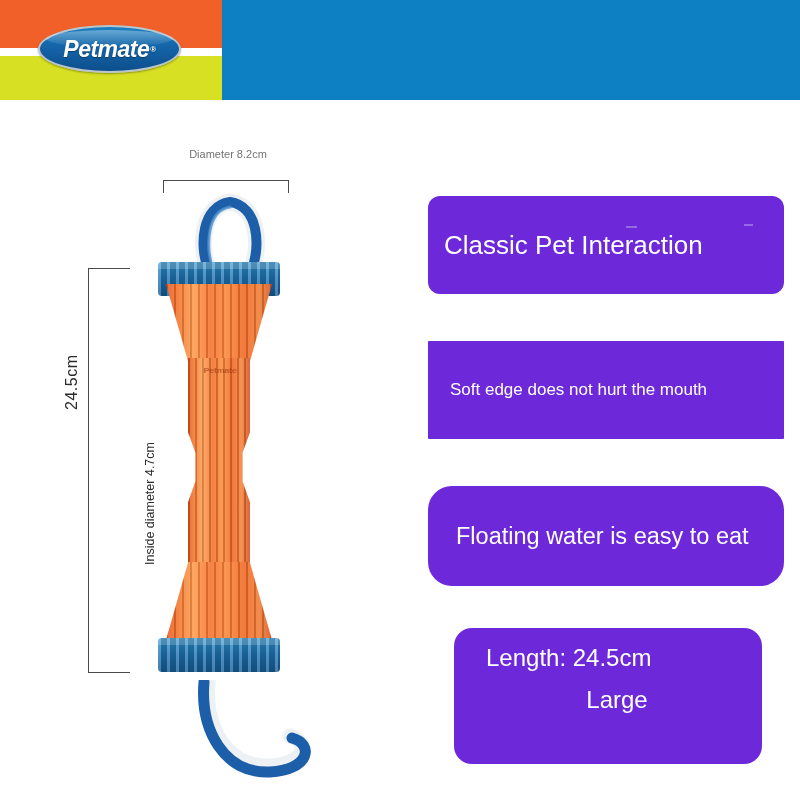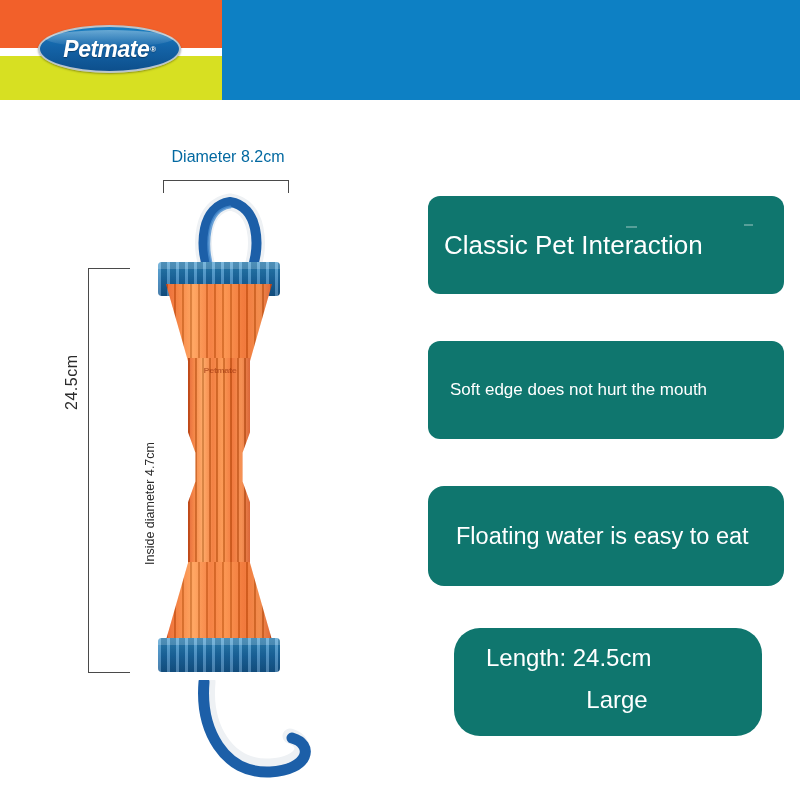--- a/index.html
+++ b/index.html
@@ -108,22 +108,22 @@
     font-style: normal;
     vertical-align: super;
     margin-left: 1px;
   }
 
   .diam-label {
     position: absolute;
     left: 163px; top: 148px;
     width: 130px;
     text-align: center;
-    font-size: 16px;
-    color: #0369a1;
+    font-size: 11px;
+    color: #737373;
     white-space: nowrap;
   }
   .diam-bracket-h {
     position: absolute;
     left: 163px; top: 180px;
     width: 126px; height: 1px;
     background: #4a4a4a;
   }
   .diam-tick-l {
     position: absolute;
@@ -292,53 +292,53 @@
   
   .rope-bot {
     position: absolute;
     left: 12px; top: 490px;
     width: 170px; height: 110px;
   }
 
   
   .fbox {
     position: absolute;
-    background: #0f766e;
+    background: #6d28d9;
     color: #ffffff;
     display: flex;
     align-items: center;
   }
   .fbox-1 {
     left: 428px; top: 196px;
     width: 356px; height: 98px;
     border-radius: 12px;
     font-size: 26px;
     padding-left: 16px;
     box-sizing: border-box;
   }
   .fbox-2 {
     left: 428px; top: 341px;
     width: 356px; height: 98px;
-    border-radius: 12px;
+    border-radius: 1px;
     font-size: 17px;
     padding-left: 22px;
     box-sizing: border-box;
   }
   .fbox-3 {
     left: 428px; top: 486px;
     width: 356px; height: 100px;
-    border-radius: 16px;
+    border-radius: 24px;
     font-size: 23.5px;
     padding-left: 28px;
     box-sizing: border-box;
   }
   .fbox-4 {
     left: 454px; top: 628px;
-    width: 308px; height: 108px;
-    border-radius: 26px;
+    width: 308px; height: 136px;
+    border-radius: 18px;
     display: block;
     padding: 0;
     box-sizing: border-box;
   }
   .fbox-4 .line-a {
     position: absolute;
     left: 32px; top: 16px;
     font-size: 24px;
     white-space: nowrap;
   }

